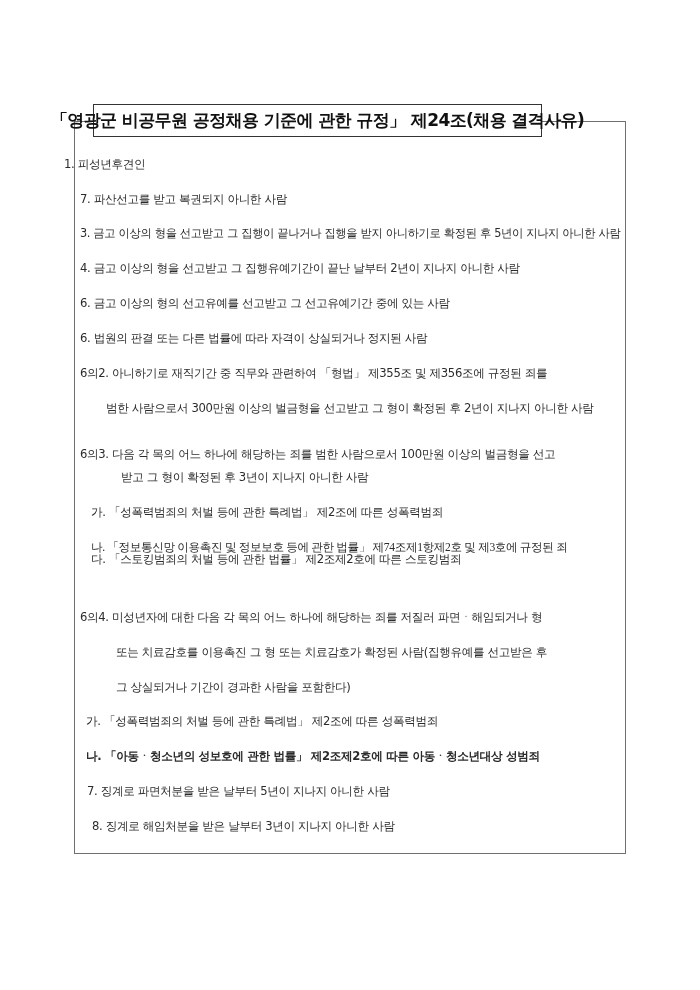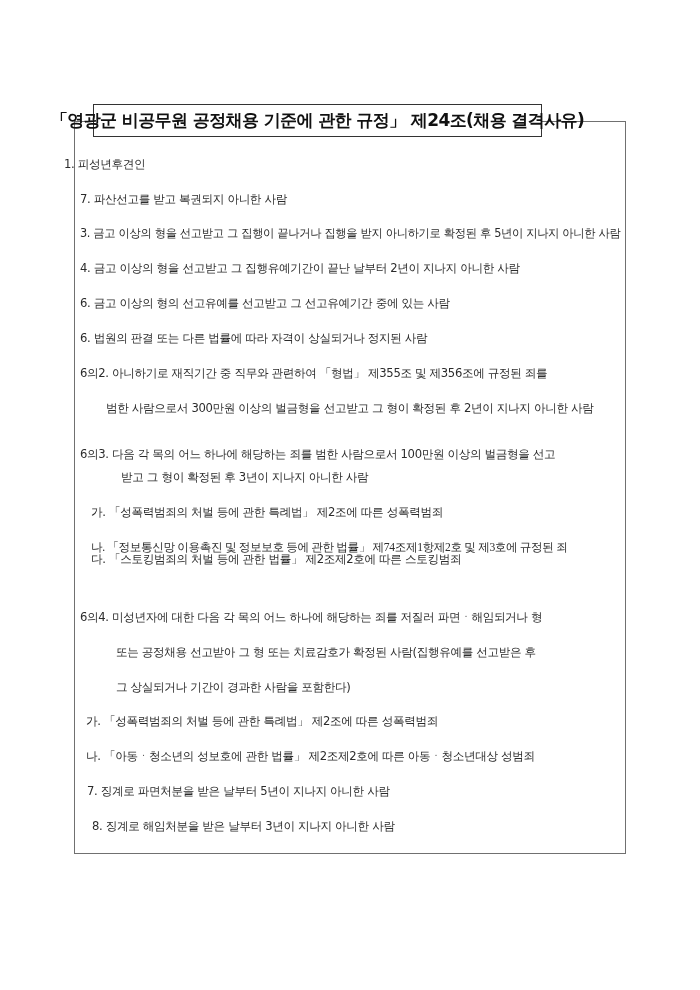--- a/index.html
+++ b/index.html
@@ -27,19 +27,19 @@
   <div class="line" style="left: 80px; top: 296px;">6.  금고 이상의 형의 선고유예를 선고받고 그 선고유예기간 중에 있는 사람</div>
   <div class="line" style="left: 80px; top: 331px;">6.  법원의 판결 또는 다른 법률에 따라 자격이 상실되거나 정지된 사람</div>
   <div class="line" style="left: 80px; top: 366px;">6의2.  아니하기로 재직기간 중 직무와 관련하여 「형법」 제355조 및 제356조에 규정된 죄를</div>
   <div class="line" style="left: 106px; top: 401px;">범한 사람으로서 300만원 이상의 벌금형을 선고받고 그 형이 확정된 후 2년이 지나지 아니한 사람</div>
   <div class="line" style="left: 80px; top: 435px; margin-top: 12px;">6의3.  다음 각 목의 어느 하나에 해당하는 죄를 범한 사람으로서 100만원 이상의 벌금형을 선고</div>
   <div class="line" style="left: 121px; top: 470px;">받고 그 형이 확정된 후 3년이 지나지 아니한 사람</div>
   <div class="line" style="left: 91px; top: 505px;">가. 「성폭력범죄의 처벌 등에 관한 특례법」 제2조에 따른 성폭력범죄</div>
   <div class="line" style="left: 91px; top: 540px; font-family: Liberation Serif, serif;">나. 「정보통신망 이용촉진 및 정보보호 등에 관한 법률」 제74조제1항제2호 및 제3호에 규정된 죄</div>
   <div class="line" style="left: 91px; top: 552px;">다. 「스토킹범죄의 처벌 등에 관한 법률」 제2조제2호에 따른 스토킹범죄</div>
   <div class="line" style="left: 80px; top: 610px; text-align: right;">6의4.  미성년자에 대한 다음 각 목의 어느 하나에 해당하는 죄를 저질러 파면ㆍ해임되거나 형</div>
-  <div class="line" style="left: 116px; top: 645px;">또는 공정채용 선고받아 그 형 또는 치료감호가 확정된 사람(집행유예를 선고받은 후</div>
+  <div class="line" style="left: 116px; top: 645px;">또는 치료감호를 이용촉진 그 형 또는 치료감호가 확정된 사람(집행유예를 선고받은 후</div>
   <div class="line" style="left: 116px; top: 680px;">그 상실되거나 기간이 경과한 사람을 포함한다)</div>
   <div class="line" style="left: 86px; top: 714px;">가. 「성폭력범죄의 처벌 등에 관한 특례법」 제2조에 따른 성폭력범죄</div>
-  <div class="line" style="left: 86px; top: 749px;">나. 「아동ㆍ청소년의 성보호에 관한 법률」 제2조제2호에 따른 아동ㆍ청소년대상 성범죄</div>
+  <div class="line" style="left: 86px; top: 749px; font-weight: bold;">나. 「아동ㆍ청소년의 성보호에 관한 법률」 제2조제2호에 따른 아동ㆍ청소년대상 성범죄</div>
   <div class="line" style="left: 87px; top: 784px;">7.  징계로 파면처분을 받은 날부터 5년이 지나지 아니한 사람</div>
   <div class="line" style="left: 80px; top: 819px; margin-left: 12px;">8.  징계로 해임처분을 받은 날부터 3년이 지나지 아니한 사람</div>
 </div>
 
 </body></html>

